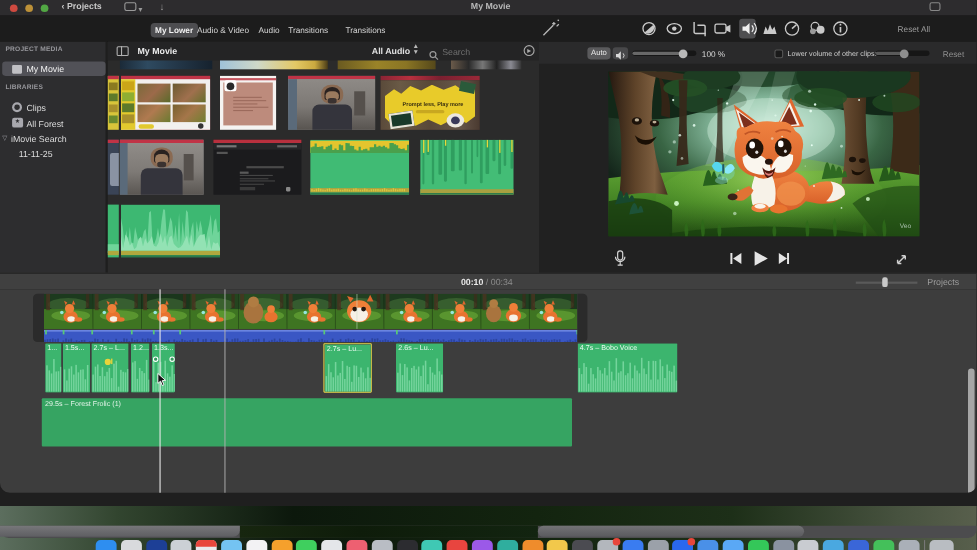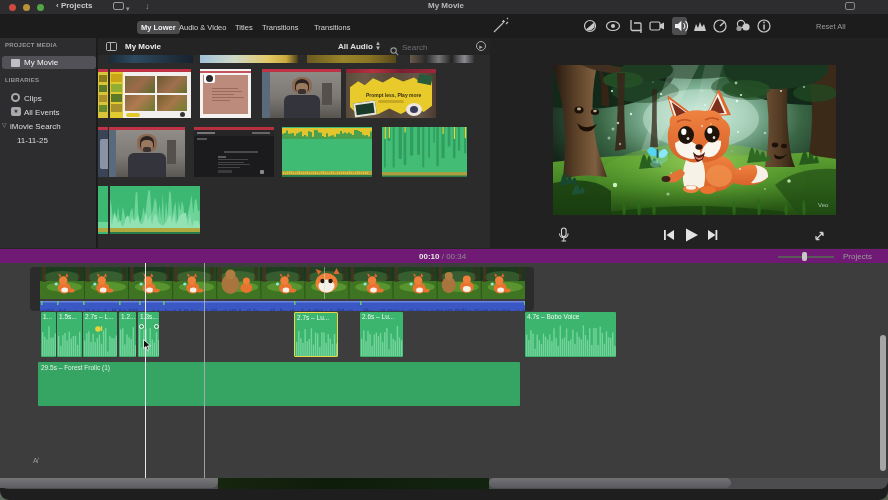--- a/index.html
+++ b/index.html
@@ -50,38 +50,38 @@
       <div class="abs" style="left:702.6px;top:491px;width:19px;height:19px;background:#8a92a0;border-radius:4.5px;"></div>
       <div class="abs" style="left:725.4px;top:491px;width:19px;height:19px;background:#c9ccd1;border-radius:4.5px;"></div>
       <div class="abs" style="left:748.2px;top:491px;width:19px;height:19px;background:#4aa8e0;border-radius:4.5px;"></div>
       <div class="abs" style="left:771.0px;top:491px;width:19px;height:19px;background:#3a66d8;border-radius:4.5px;"></div>
       <div class="abs" style="left:793.8px;top:491px;width:19px;height:19px;background:#44c05a;border-radius:4.5px;"></div>
       <div class="abs" style="left:816.6px;top:491px;width:19px;height:19px;background:#aab0b8;border-radius:4.5px;"></div>
       <div class="abs" style="left:839.9px;top:491px;width:1px;height:9px;background:#777;"></div>
       <div class="abs" style="left:845.4px;top:491px;width:22px;height:19px;background:#b9bdc2;border-radius:4.5px;"></div>
     </div>
 
-  <div class="abs" id="window" style="left:0;top:0;width:888px;height:500px;background:#1e1e1e;border-radius:0 0 9px 9px;overflow:hidden;">
+  <div class="abs" id="window" style="left:0;top:0;width:888px;height:448px;background:#1e1e1e;border-radius:0 0 9px 9px;overflow:hidden;">
 
     <div class="abs" id="titlebar" style="left:0;top:0;width:888px;height:14px;background:#2d2c2e;">
       <div class="abs" style="left:9px;top:4px;width:7px;height:7px;border-radius:50%;background:#cf4a40;"></div>
       <div class="abs" style="left:23px;top:4px;width:7px;height:7px;border-radius:50%;background:#bd9138;"></div>
       <div class="abs" style="left:37px;top:4px;width:7px;height:7px;border-radius:50%;background:#52a744;"></div>
       <div class="abs" style="left:56px;top:1px;color:#c9c9c9;font-size:8px;font-weight:bold;">‹ Projects</div>
       <div class="abs" style="left:113px;top:2px;width:11px;height:8px;border:1px solid #9a9a9a;border-radius:2px;"></div>
       <div class="abs" style="left:126px;top:5px;color:#9a9a9a;font-size:7px;">▾</div>
       <div class="abs" style="left:145px;top:1px;color:#9a9a9a;font-size:9px;">↓</div>
       <div class="abs" style="left:428px;top:1px;color:#b8b8b8;font-size:8px;font-weight:bold;">My Movie</div>
       <div class="abs" style="left:845px;top:2px;width:10px;height:8px;border:1px solid #888;border-radius:2px;"></div>
     </div>
 
     <div class="abs" id="tabbar" style="left:0;top:14px;width:888px;height:24px;background:#1c1c1c;">
       <div class="abs" style="left:137px;top:7px;height:13px;padding:0 4px;background:#4d4d50;border-radius:3.5px;color:#f2f2f2;font-size:7.5px;font-weight:bold;line-height:13px;">My Lower</div>
       <div class="abs" style="left:179px;top:7px;color:#d4d4d4;font-size:7.5px;line-height:13px;">Audio &amp; Video</div>
-      <div class="abs" style="left:235px;top:7px;color:#d4d4d4;font-size:7.5px;line-height:13px;">Titles</div>
+      <div class="abs" style="left:235px;top:7px;color:#d4d4d4;font-size:7.5px;line-height:13px;">Audio</div>
       <div class="abs" style="left:262px;top:7px;color:#d4d4d4;font-size:7.5px;line-height:13px;">Transitions</div>
       <div class="abs" style="left:314px;top:7px;color:#d4d4d4;font-size:7.5px;line-height:13px;">Transitions</div>
       <div class="abs" id="icons-right" style="left:490px;top:1px;width:300px;height:23px;">
         <svg width="300" height="23" viewBox="0 0 300 23">
           <g stroke="#b8b8b8" stroke-width="1.2" fill="none">
             <path d="M4,17 L13,8"></path>
               <path d="M13.5,5 l0,3 M12,6.5 l3,0 M16,9 l2,-2 M17,3 l1,1"></path>
           </g>
           <rect x="182" y="2" width="15" height="18" rx="3" fill="#4e4e50"></rect>
           <g fill="#c9c9c9">
@@ -114,21 +114,21 @@
       <div class="abs" style="left:5px;top:3.5px;color:#97979c;font-size:6px;font-weight:bold;letter-spacing:.2px;">PROJECT MEDIA</div>
       <div class="abs" style="left:2px;top:18px;width:94px;height:13px;background:#515157;border-radius:3px;"></div>
       <div class="abs" style="left:11px;top:20.5px;width:9px;height:8px;background:#c0c0c4;border-radius:1px;"></div>
       <div class="abs" style="left:24px;top:20px;color:#f2f2f2;font-size:8px;">My Movie</div>
       <div class="abs" style="left:5px;top:38.5px;color:#97979c;font-size:6px;font-weight:bold;letter-spacing:.2px;">LIBRARIES</div>
       <div class="abs" style="left:11px;top:55px;width:9px;height:9px;border-radius:50%;background:#a8a8ae;"></div>
       <div class="abs" style="left:13.2px;top:57.2px;width:4.5px;height:4.5px;border-radius:50%;background:#2d2d2f;"></div>
       <div class="abs" style="left:24px;top:55.5px;color:#dcdcdc;font-size:8px;">Clips</div>
       <div class="abs" style="left:11px;top:69px;width:9.5px;height:9px;background:#a8a8ae;border-radius:2px;"></div>
       <div class="abs" style="left:13.4px;top:71px;color:#2d2d2f;font-size:5.5px;line-height:5px;">★</div>
-      <div class="abs" style="left:24px;top:69.5px;color:#dcdcdc;font-size:8px;">All Events</div>
+      <div class="abs" style="left:24px;top:69.5px;color:#dcdcdc;font-size:8px;">All Forest</div>
       <div class="abs" style="left:2px;top:83px;color:#9a9aa0;font-size:6px;">▽</div>
       <div class="abs" style="left:10px;top:83.5px;color:#dcdcdc;font-size:8px;">iMovie Search</div>
       <div class="abs" style="left:17px;top:97.5px;color:#dcdcdc;font-size:8px;">11-11-25</div>
     </div>
 
     <div class="abs" id="browser" style="left:98px;top:38px;width:392px;height:210px;background:#2b2b2b;">
       <div class="abs" id="browser-head" style="left:0;top:0;width:392px;height:17px;background:#242425;">
         <div class="abs" style="left:8px;top:4px;width:11px;height:9px;border:1px solid #b0b0b0;border-radius:1.5px;"></div>
         <div class="abs" style="left:11.5px;top:4px;width:1px;height:9px;background:#b0b0b0;"></div>
         <div class="abs" style="left:27px;top:4px;color:#ececec;font-size:8px;font-weight:bold;">My Movie</div>
@@ -320,20 +320,37 @@
       <div class="abs" id="aud3" style="left:12px;top:148px;width:90px;height:48px;"><svg width="90" height="48" viewBox="0 0 90 48">
             <rect width="90" height="48" fill="#3db872"></rect>
             <polygon points="0,42 0.0,12.1 1.6,20.5 3.2,37.1 4.8,23.4 6.4,36.2 8.0,20.1 9.6,34.3 11.2,35.1 12.8,20.3 14.4,27.5 16.0,35.3 17.6,29.1 19.2,30.9 20.8,24.2 22.4,22.1 24.0,35.0 25.6,7.1 27.2,5.8 28.8,37.2 30.4,35.3 32.0,30.5 33.6,21.1 35.2,30.3 36.8,15.3 38.4,4.3 40.0,4.6 41.6,28.9 43.2,21.7 44.8,11.4 46.4,15.6 48.0,31.4 49.6,18.1 51.2,34.1 52.8,7.7 54.4,37.2 56.0,14.9 57.6,30.7 59.2,5.0 60.8,7.0 62.4,31.1 64.0,21.4 65.6,15.7 67.2,39.5 68.8,14.6 70.4,25.3 72.0,14.4 73.6,21.2 75.2,39.0 76.8,34.3 78.4,25.0 80.0,18.3 81.6,8.8 83.2,28.3 84.8,14.8 86.4,12.5 88.0,25.6 89.6,23.7 90,42" fill="#6fd49a"></polygon>
             <polygon points="0,42 0.0,28.8 2.0,39.6 4.0,27.1 6.0,30.0 8.0,37.1 10.0,34.6 12.0,40.5 14.0,38.8 16.0,31.2 18.0,29.4 20.0,38.2 22.0,30.6 24.0,35.3 26.0,32.8 28.0,28.5 30.0,37.5 32.0,38.4 34.0,34.6 36.0,26.3 38.0,34.9 40.0,28.4 42.0,38.4 44.0,29.7 46.0,28.1 48.0,35.5 50.0,37.9 52.0,39.5 54.0,38.8 56.0,36.6 58.0,32.1 60.0,27.9 62.0,37.1 64.0,27.0 66.0,38.5 68.0,33.5 70.0,29.8 72.0,27.5 74.0,27.3 76.0,26.7 78.0,39.8 80.0,28.0 82.0,41.0 84.0,34.1 86.0,35.5 88.0,34.5 90.0,39.7 90,42" fill="#93e2b4"></polygon>
             <rect x="0" y="42" width="90" height="4" fill="#b0a83e"></rect>
             <rect x="0" y="46" width="90" height="2" fill="#2a7a4a"></rect>
           </svg></div>
     </div>
 
     <div class="abs" id="rightpanel" style="left:490px;top:38px;width:398px;height:210px;background:#212121;">
+      <div class="abs" id="volrow" style="left:0;top:0;width:398px;height:20px;background:#2a2a2b;">
+        <div class="abs" style="left:44px;top:5px;width:21px;height:11px;background:#5a5a5c;border-radius:3px;color:#e8e8e8;font-size:7px;text-align:center;line-height:11px;">Auto</div>
+        <div class="abs" style="left:67px;top:5px;width:14px;height:11px;background:#48484a;border-radius:3px;"><svg width="14" height="11" viewBox="0 0 14 11">
+              <path d="M3,4 l2,0 l2.4,-2.3 l0,7.6 l-2.4,-2.3 l-2,0 Z" fill="#d8d8d8"></path>
+              <path d="M9.5,3.5 a3,3 0 0 1 0,4" stroke="#d8d8d8" stroke-width="0.9" fill="none"></path>
+            </svg></div>
+        <div class="abs" style="left:85px;top:8px;width:58px;height:5px;background:#161616;border-radius:3px;"></div>
+        <div class="abs" style="left:85px;top:9.2px;width:43px;height:2.6px;background:#686868;border-radius:2px;"></div>
+        <div class="abs" style="left:127px;top:6.5px;width:8px;height:8px;background:#b9b9b9;border-radius:50%;"></div>
+        <div class="abs" style="left:148px;top:6.5px;color:#d8d8d8;font-size:7.5px;">100&nbsp;%</div>
+        <div class="abs" style="left:214px;top:7px;width:7.5px;height:7.5px;background:#1a1a1a;border:1px solid #555;border-radius:2px;"></div>
+        <div class="abs" style="left:226px;top:7.5px;color:#cfcfcf;font-size:6.5px;">Lower volume of other clips:</div>
+        <div class="abs" style="left:306px;top:8px;width:49px;height:5px;background:#161616;border-radius:3px;"></div>
+        <div class="abs" style="left:306px;top:9.2px;width:26px;height:2.6px;background:#5a5a5a;border-radius:2px;"></div>
+        <div class="abs" style="left:328px;top:6.5px;width:8px;height:8px;background:#8e8e8e;border-radius:50%;"></div>
+        <div class="abs" style="left:367px;top:6.5px;color:#8f8f8f;font-size:7.5px;">Reset</div>
+      </div>
       <div class="abs" id="preview" style="left:63px;top:27px;width:283px;height:150px;"><svg width="283" height="150" viewBox="0 0 283 150">
             <defs>
               <radialGradient id="glow" cx="52%" cy="34%" r="58%">
                 <stop offset="0%" stop-color="#cdeadd"></stop>
                 <stop offset="28%" stop-color="#8abda2"></stop>
                 <stop offset="62%" stop-color="#396544"></stop>
                 <stop offset="100%" stop-color="#14251a"></stop>
               </radialGradient>
               <linearGradient id="grass" x1="0" y1="0" x2="0" y2="1">
                 <stop offset="0%" stop-color="#61a535"></stop>
@@ -484,21 +501,21 @@
             <path d="M218,10 L225.5,15 L218,20 Z"></path>
               <rect x="225.5" y="10" width="1.8" height="10"></rect>
           </g>
           <g stroke="#cfcfcf" stroke-width="1.3" fill="none">
             <path d="M326,19.5 l7,-7 M326,19.5 l0,-3.4 M326,19.5 l3.4,0 M333,12.5 l-3.4,0 M333,12.5 l0,3.4"></path>
           </g>
         </svg>
       </div>
     </div>
 
-    <div class="abs" id="tl-toolbar" style="left:0;top:248px;width:888px;height:15px;background:#701a75;border-top:1px solid #262626;">
+    <div class="abs" id="tl-toolbar" style="left:0;top:248px;width:888px;height:15px;background:#404040;border-top:1px solid #262626;">
       <div class="abs" style="left:419px;top:3px;font-size:8px;color:#e8e8e8;font-weight:bold;">00:10 <span style="color:#8d8d8d;font-weight:normal;">/ 00:34</span></div>
       <div class="abs" style="left:778px;top:7px;width:56px;height:1.5px;background:#5a5a5a;"></div>
       <div class="abs" style="left:802px;top:3px;width:5px;height:9px;background:#c8c8c8;border-radius:2px;"></div>
       <div class="abs" style="left:843px;top:3px;color:#9b9b9b;font-size:8px;">Projects</div>
     </div>
 
     <div class="abs" id="timeline" style="left:0;top:263px;width:888px;height:215px;background:#3d3d3d;">
       <div class="abs" id="tl-content">
           <div class="abs" style="left:30px;top:4px;width:10px;height:44px;background:#2b2b2b;border-radius:4px 0 0 4px;"></div>
           <div class="abs" style="left:40px;top:4px;width:485px;height:32px;overflow:hidden;"><svg width="485" height="32" viewBox="0 0 485 32">

